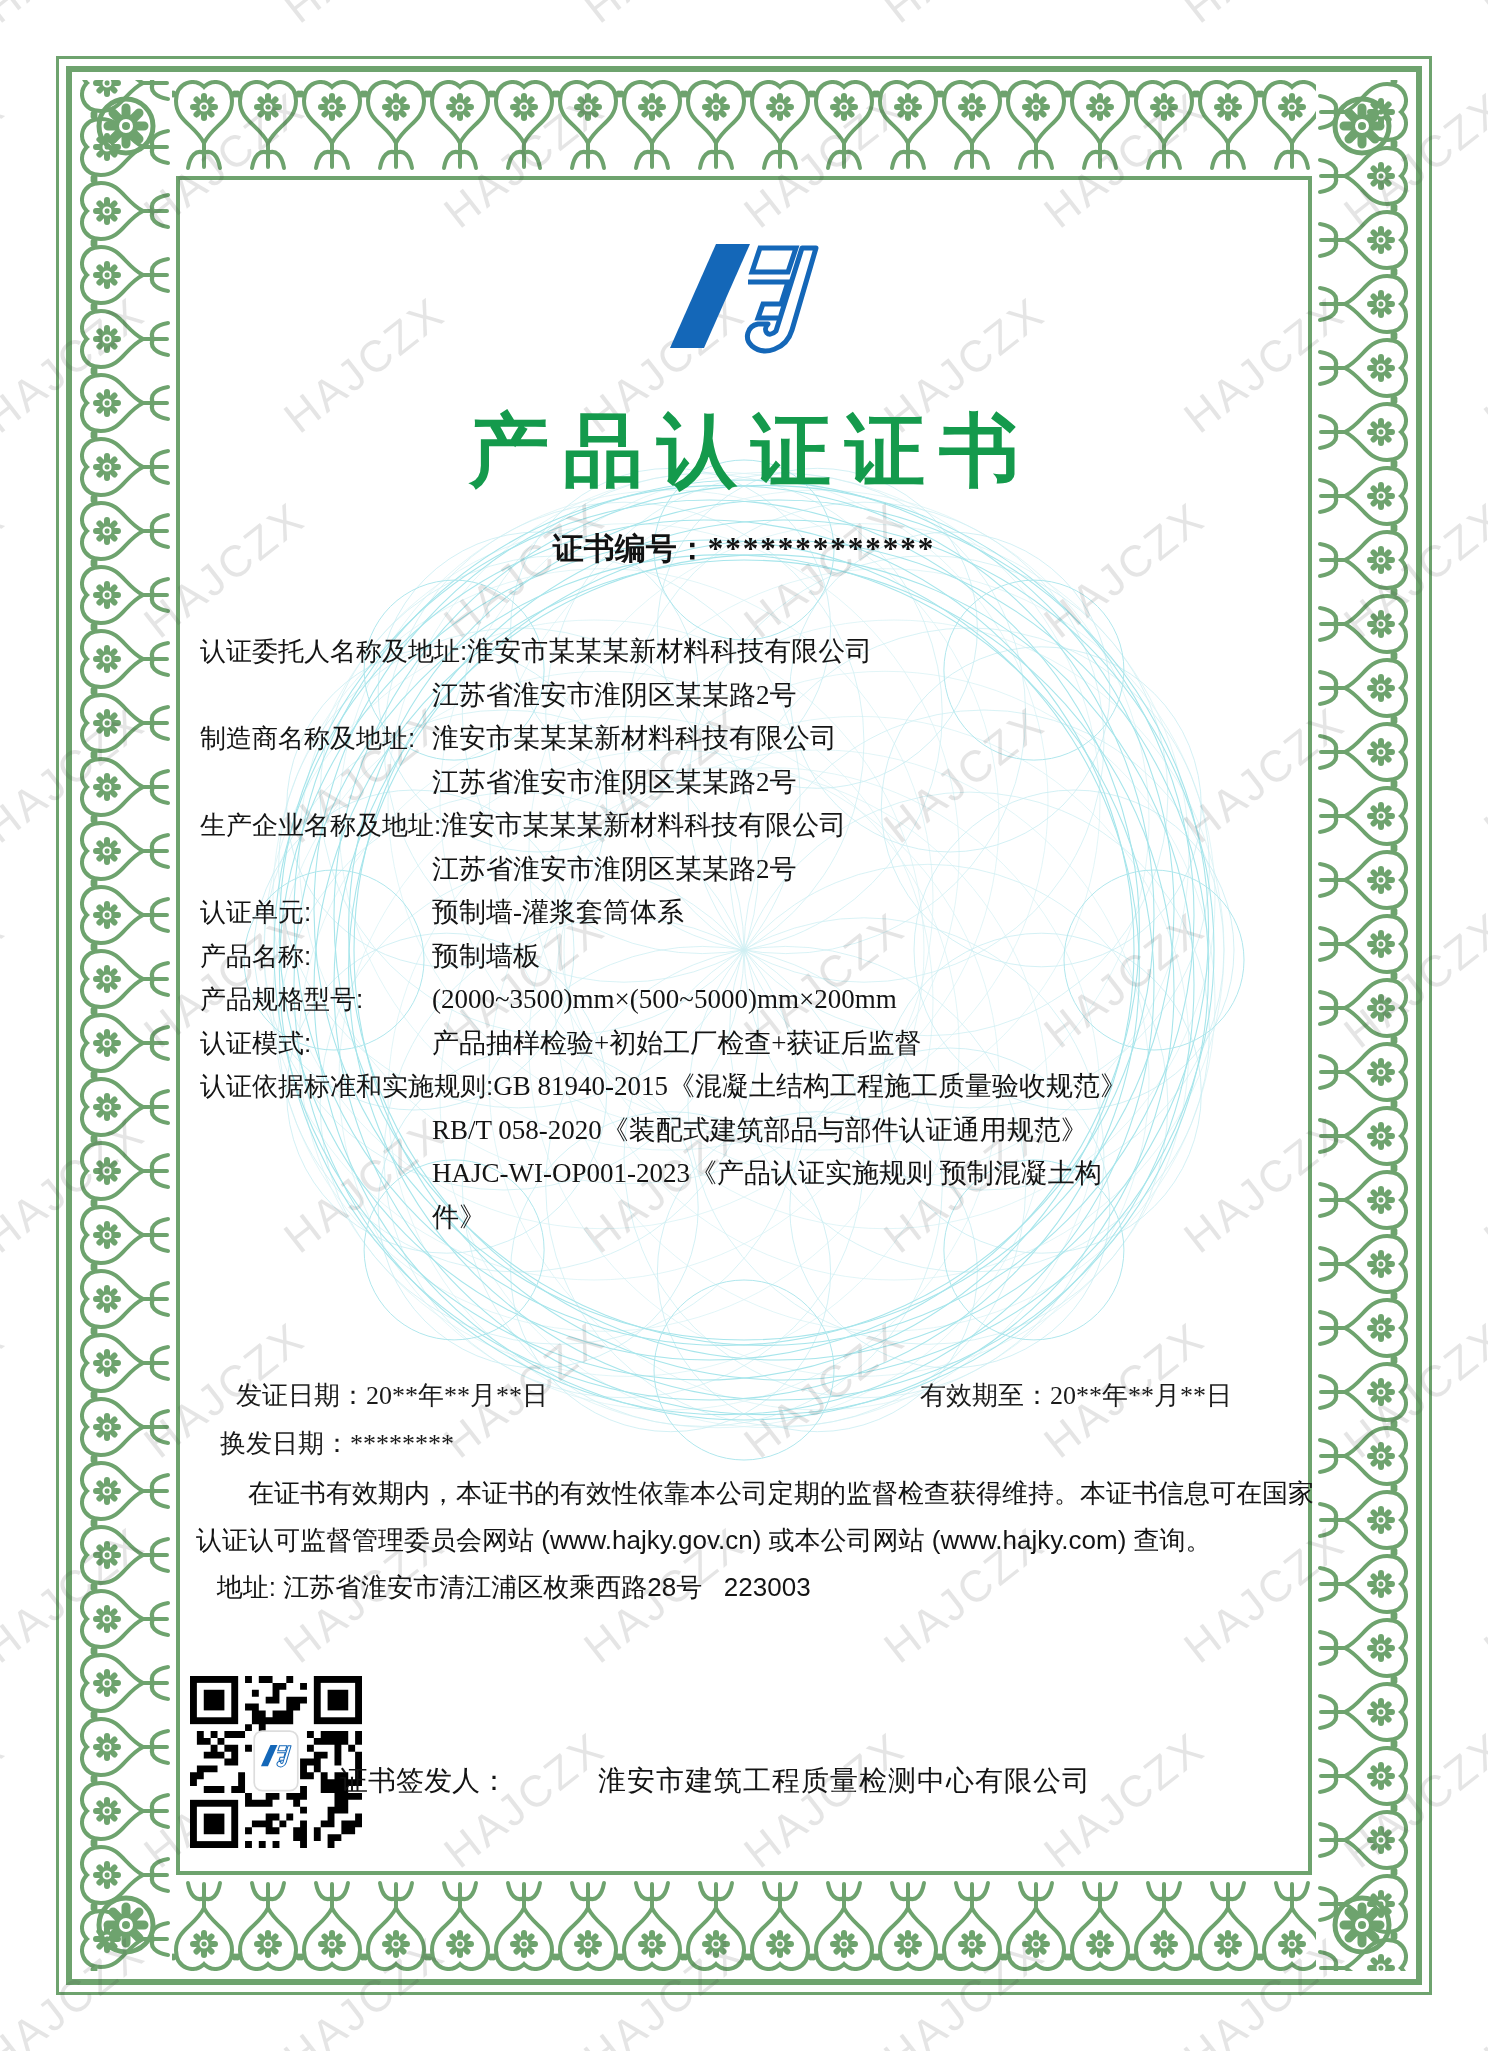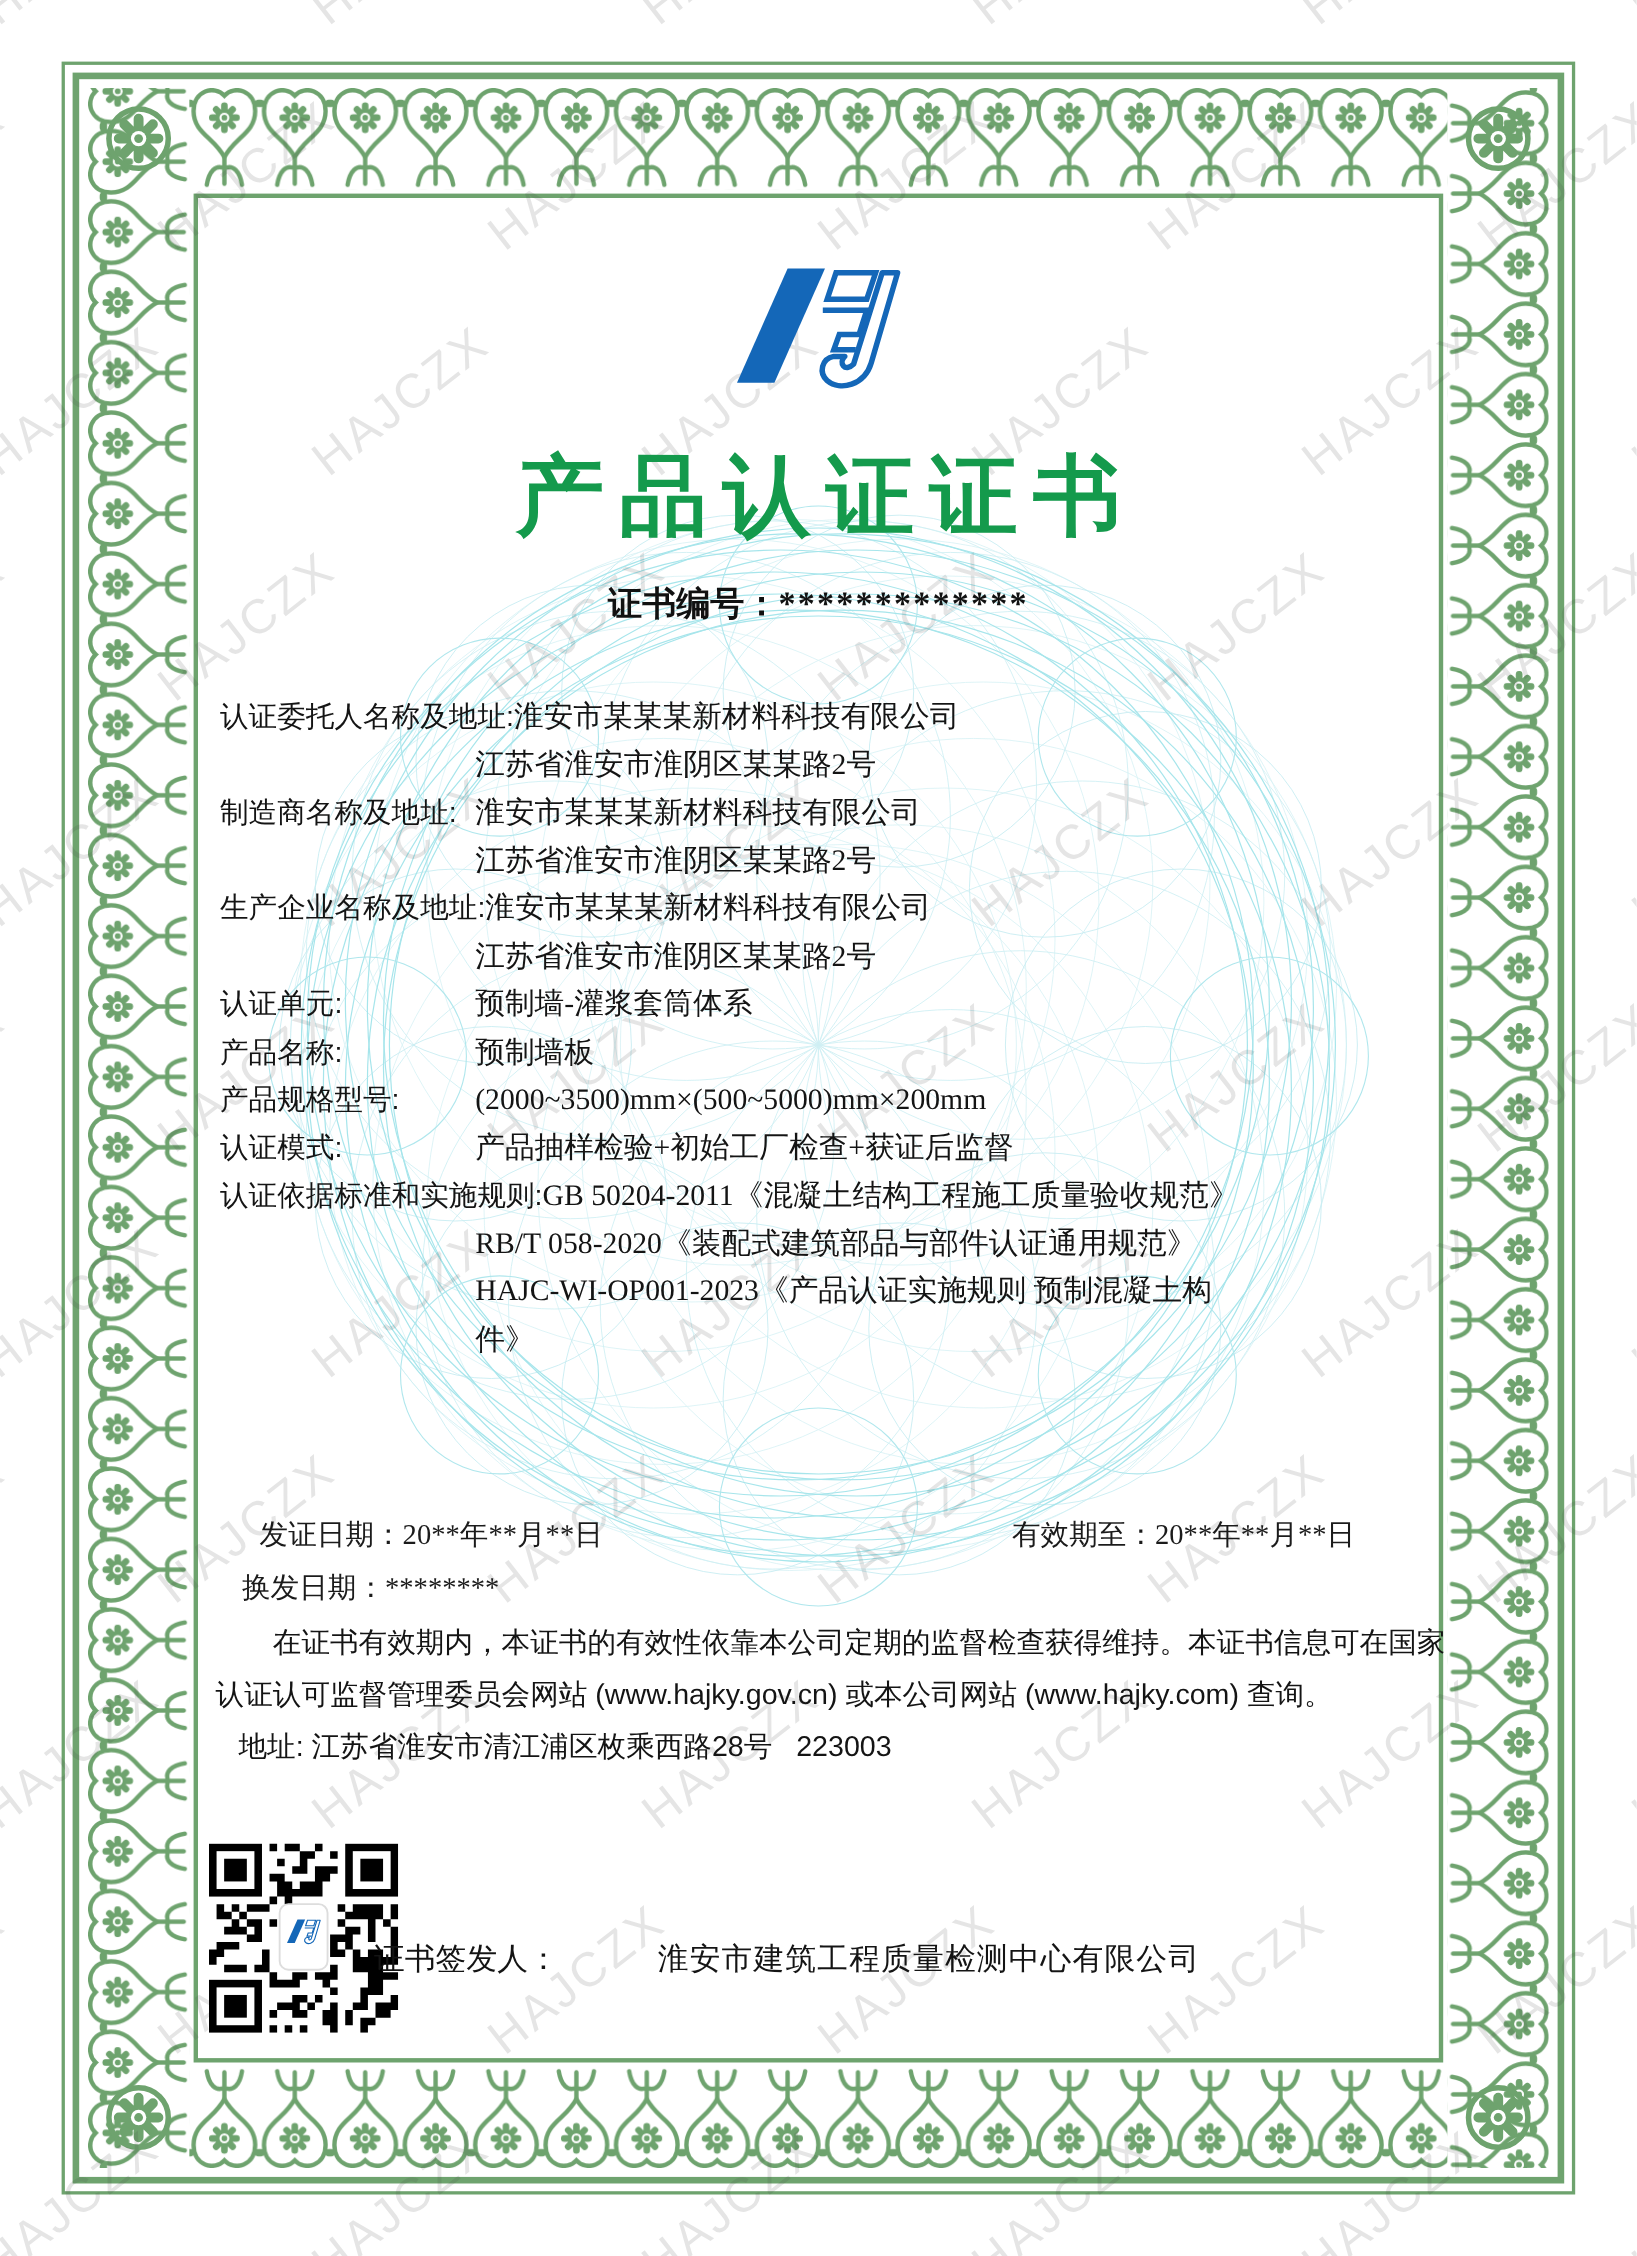--- a/index.html
+++ b/index.html
@@ -325,21 +325,21 @@
       <div class="frow"><span class="flabel">认证委托人名称及地址:</span><span class="fvalue">淮安市某某某新材料科技有限公司</span></div>
       <div class="frow"><span class="flabel"></span><span class="fvalue">江苏省淮安市淮阴区某某路2号</span></div>
       <div class="frow"><span class="flabel">制造商名称及地址:</span><span class="fvalue">淮安市某某某新材料科技有限公司</span></div>
       <div class="frow"><span class="flabel"></span><span class="fvalue">江苏省淮安市淮阴区某某路2号</span></div>
       <div class="frow"><span class="flabel">生产企业名称及地址:</span><span class="fvalue">淮安市某某某新材料科技有限公司</span></div>
       <div class="frow"><span class="flabel"></span><span class="fvalue">江苏省淮安市淮阴区某某路2号</span></div>
       <div class="frow"><span class="flabel">认证单元:</span><span class="fvalue">预制墙-灌浆套筒体系</span></div>
       <div class="frow"><span class="flabel">产品名称:</span><span class="fvalue">预制墙板</span></div>
       <div class="frow"><span class="flabel">产品规格型号:</span><span class="fvalue">(2000~3500)mm×(500~5000)mm×200mm</span></div>
       <div class="frow"><span class="flabel">认证模式:</span><span class="fvalue">产品抽样检验+初始工厂检查+获证后监督</span></div>
-      <div class="frow"><span class="flabel">认证依据标准和实施规则:</span><span class="fvalue">GB 50204-2011《混凝土结构工程施工质量验收规范》</span></div>
+      <div class="frow"><span class="flabel">认证依据标准和实施规则:</span><span class="fvalue">GB 81940-2015《混凝土结构工程施工质量验收规范》</span></div>
       <div class="frow"><span class="flabel"></span><span class="fvalue">RB/T 058-2020《装配式建筑部品与部件认证通用规范》</span></div>
       <div class="frow"><span class="flabel"></span><span class="fvalue">HAJC-WI-OP001-2023《产品认证实施规则 预制混凝土构</span></div>
       <div class="frow"><span class="flabel"></span><span class="fvalue">件》</span></div>
     </div>
 
 
     <div class="date-line date-issue">
       <span>发证日期：</span><span>20**年**月**日</span>
     </div>
     <div class="date-line date-valid">

